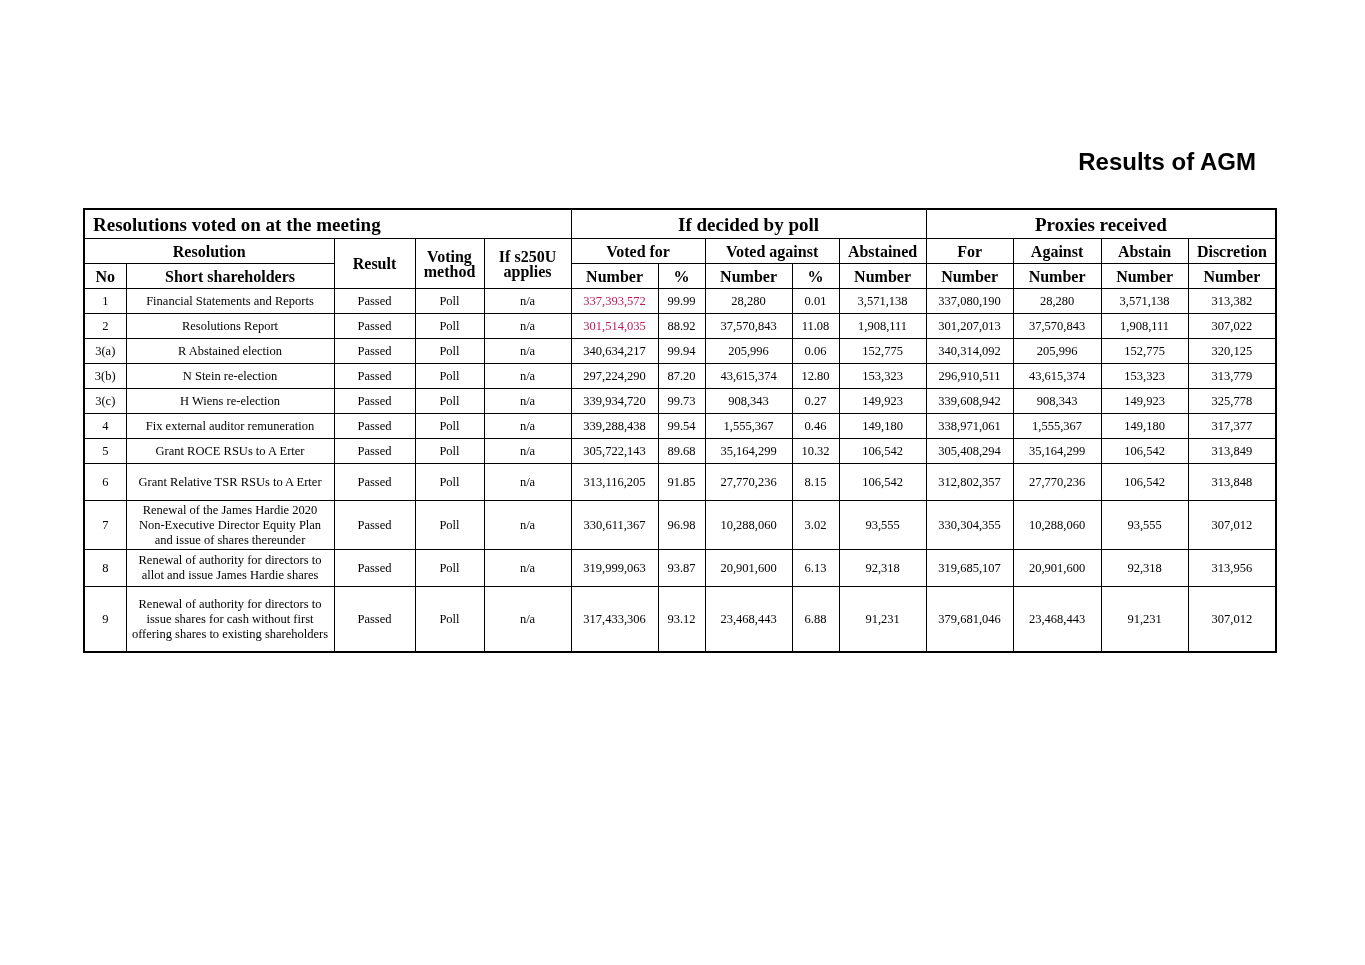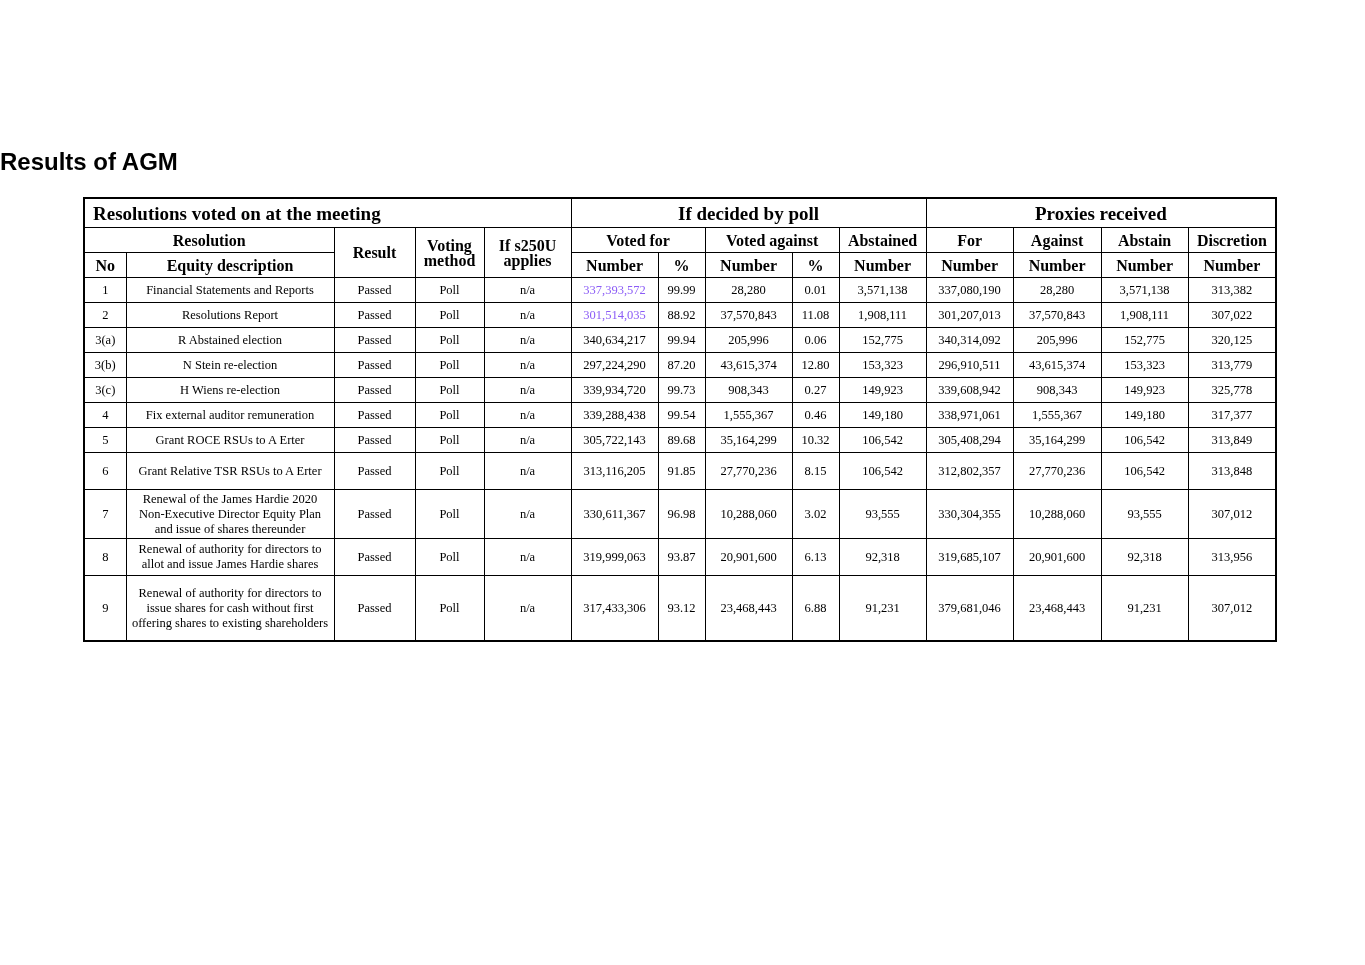--- a/index.html
+++ b/index.html
@@ -1,22 +1,22 @@
 <!DOCTYPE html>
 <html><head>
   <meta charset="utf-8">
   <style>
     html, body { margin: 0; padding: 0; background: #ffffff; }
     body { width: 1365px; height: 965px; position: relative; font-family: "Liberation Serif", serif; color: #000; }
     .title {
-      position: absolute; left: 0; width: 1248px; top: 148px; text-align: left;
+      position: absolute; left: 8px; width: 1248px; top: 148px; text-align: right;
       font-family: "Liberation Sans", sans-serif; font-weight: bold; font-size: 24px;
     }
     table.agm {
-      position: absolute; left: 83px; top: 197px;
+      position: absolute; left: 83px; top: 208px;
       border-collapse: collapse; table-layout: fixed;
       width: 1192px;
       border: 2px solid #000;
     }
     table.agm td, table.agm th {
       border: 1.5px solid #000;
       padding: 0 4px;
       font-size: 12.5px;
       text-align: center;
       vertical-align: middle;
@@ -26,21 +26,21 @@
     table.agm th { font-weight: bold; font-size: 16px; }
     tr.group-row th { font-size: 19px; height: 28px; }
     tr.group-row th.left { text-align: left; padding-left: 8px; }
     tr.sub-row th { height: 24px; }
     tr.unit-row th { height: 24px; font-family: Liberation Serif, serif; }
     tr.data-row td { height: 24px; }
     tr.data-row.two-line td { height: 36px; }
     tr.data-row.three-line td { height: 48px; }
     tr.data-row.four-line td { height: 64px; }
     td.desc, th.desc { text-align: left; padding-left: 7px; }
-    td.grey { color: #8b5cf6; }
+    td.grey { color: #be185d; }
   </style>
 </head>
 <body>
 
 <div class="title">Results of AGM</div>
 
 <table class="agm">
   <colgroup>
     <col style="width:42px">
     <col style="width:208px">
@@ -71,21 +71,21 @@
       <th colspan="2">Voted for</th>
       <th colspan="2">Voted against</th>
       <th>Abstained</th>
       <th>For</th>
       <th>Against</th>
       <th>Abstain</th>
       <th>Discretion</th>
     </tr>
     <tr class="unit-row">
       <th>No</th>
-      <th class="desc">Equity description</th>
+      <th class="desc">Short shareholders</th>
       <th>Number</th>
       <th>%</th>
       <th>Number</th>
       <th>%</th>
       <th>Number</th>
       <th>Number</th>
       <th>Number</th>
       <th>Number</th>
       <th>Number</th>
     </tr>

